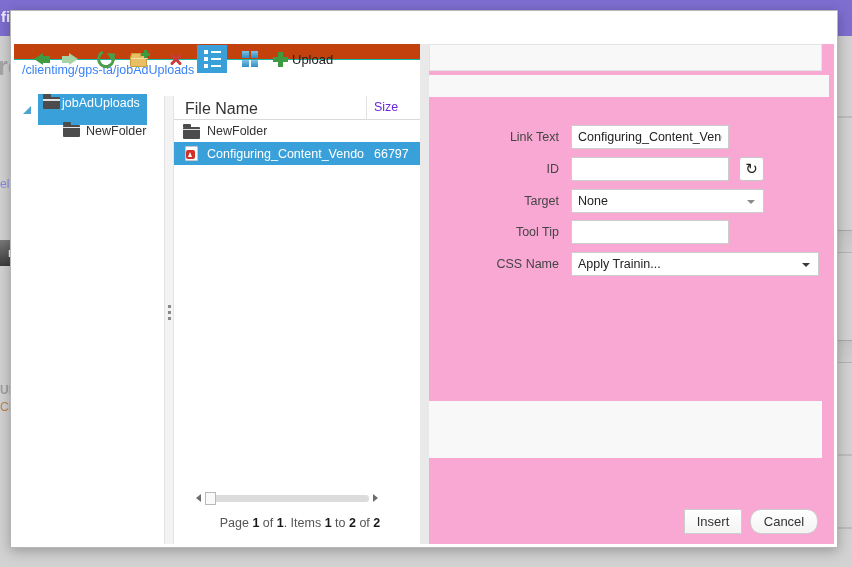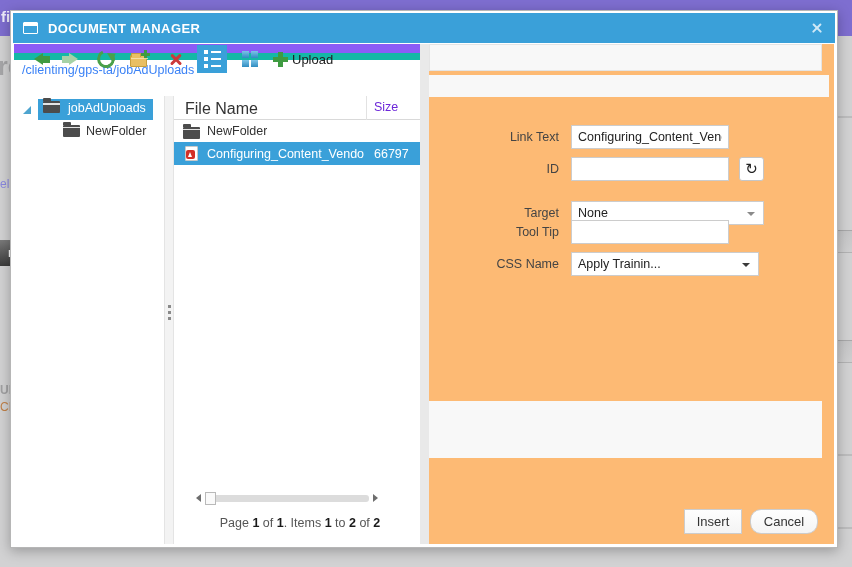--- a/index.html
+++ b/index.html
@@ -29,21 +29,21 @@
               display:flex; align-items:center; padding:0 10px; }
   .win-icon { width:15px; height:12px; border:1px solid #fff; background:linear-gradient(#fff 0 3px, transparent 3px); border-radius:1px; }
   .titlebar .title { margin-left:10px; color:#fff; font-size:13px; font-weight:700; letter-spacing:.4px; }
   .close-btn { margin-left:auto; width:16px; height:16px; position:relative; cursor:pointer; }
   .close-btn i { position:absolute; left:2px; top:7px; width:12px; height:2.4px; background:#cfe8f6; border-radius:1px; }
   .close-btn i:first-child { transform:rotate(45deg); }
   .close-btn i:last-child  { transform:rotate(-45deg); }
 
   
   .left-stack { position:absolute; left:3px; top:33px; width:412px; bottom:3px; }
-  .toolbar { position:relative; height:16px; background:#8b5cf6; border-bottom:7px solid #14b8a6; }
+  .toolbar { position:relative; height:16px; background:#c2410c; border-bottom:1px solid #14b8a6; }
   .tb { position:absolute; top:3px; width:24px; height:24px; display:flex; align-items:center; justify-content:center; }
 
   .arrow-ico { width:0; height:0; border-top:6px solid transparent; border-bottom:6px solid transparent; position:relative; }
   .arrow-back { border-right:9px solid #3f9b41; }
   .arrow-back::after { content:""; position:absolute; left:9px; top:-3.5px; width:7px; height:7px; background:#3f9b41; }
   .arrow-fwd { border-left:9px solid #a6d2a6; }
   .arrow-fwd::after { content:""; position:absolute; right:9px; top:-3.5px; width:7px; height:7px; background:#a6d2a6; }
 
   .refresh-ico { width:18px; height:18px; border:3px solid #4aa04a; border-radius:50%; border-top-color:transparent; position:relative; transform:rotate(20deg); }
   .refresh-ico::after { content:""; position:absolute; right:-4px; top:-3px; width:0; height:0;
@@ -79,22 +79,22 @@
   .upload-plus::before { left:5px; top:0; width:5px; height:15px; }
   .upload-plus::after  { left:0; top:5px; width:15px; height:5px; }
   .upload-lbl { position:absolute; left:278px; top:8px; font-size:13px; color:#222; }
 
   .breadcrumb { height:22px; line-height:21px; padding-left:8px; font-size:12.5px; color:#3b82f6; }
 
   .explorer { position:absolute; left:0; right:0; top:52px; bottom:0; }
   .tree { position:absolute; left:0; top:0; width:150px; bottom:0; padding-top:3px; }
   .tree-row { display:flex; align-items:center; height:21px; }
   .expander { width:0; height:0; border-left:8px solid transparent; border-bottom:8px solid #4da4cf; margin-left:9px; }
-  .tree-sel { display:flex; gap:8px; background:#3aa0d9; color:#fff; font-size:12.5px;
-              padding:2px 7px 5px 5px; margin-left:7px; }
+  .tree-sel { display:flex; align-items:center; gap:2px; background:#3aa0d9; color:#fff; font-size:12.5px;
+              padding:2px 7px 15px 5px; margin-left:7px; }
   .tree-sel .folder-ico { margin-top:0; }
   .tree-child { margin-left:49px; display:flex; align-items:center; gap:6px; color:#333; font-size:12.5px; height:21px; }
   .tree-child .folder-ico { margin-top:0; }
 
   .splitter { position:absolute; left:150px; top:0; width:10px; bottom:0; background:#f3f3f3;
               border-left:1px solid #e4e4e4; border-right:1px solid #e4e4e4; }
   .gripper { position:absolute; left:3px; top:209px; display:flex; flex-direction:column; gap:3px; }
   .gripper span { width:3px; height:3px; background:#8a8a8a; }
 
   .grid-area { position:absolute; left:160px; right:0; top:0; bottom:0; background:#fff; }
@@ -117,21 +117,21 @@
   .sb-left  { border-right:5px solid #6e6e6e; margin-right:4px; }
   .sb-right { border-left:5px solid #6e6e6e; margin-left:4px; }
   .sb-track { flex:1; height:7px; background:#dcdcdc; border-radius:3px; position:relative; }
   .sb-thumb { position:absolute; left:0; top:-3px; width:11px; height:13px; background:#fafafa; border:1px solid #b9b9b9; }
 
   .pager { position:absolute; left:0; right:0; bottom:14px; text-align:center; font-size:12.5px; color:#555; }
   .pager b { color:#1a1a1a; }
 
   
   .divider-v { position:absolute; left:409px; top:33px; width:9px; bottom:3px; background:#e9e9e9; }
-  .panel { position:absolute; left:418px; top:33px; right:3px; bottom:3px; background:#fdba74; }
+  .panel { position:absolute; left:418px; top:33px; right:3px; bottom:3px; background:#f9a8d4; }
   .panel-box1 { position:absolute; left:0; top:0; right:12px; height:27px; background:#f8f8f8; border:1px solid #e4e4e4; }
   .panel-box2 { position:absolute; left:0; top:31px; right:5px; height:22px; background:#f8f8f8; }
   .panel-strip { position:absolute; left:0; top:357px; right:12px; height:57px; background:#f8f8f8; }
 
   .f-row { position:absolute; left:0; right:0; height:24px; }
   .f-label { position:absolute; left:0; width:130px; text-align:right; font-size:12.5px; color:#444; top:5px; }
   .f-input { position:absolute; left:142px; top:0; width:158px; height:24px; border:1px solid #cccccc;
              font-family:"Liberation Sans",sans-serif; font-size:12.5px; color:#222; padding:0 6px; background:#fff; }
   .f-select { position:absolute; left:142px; top:0; height:24px; border:1px solid #cccccc; background:#fff;
               font-size:12.5px; color:#222; display:flex; align-items:center; padding:0 6px; }
@@ -163,28 +163,20 @@
   <div class="bg-right">
     <div class="ln" style="top:80px"></div>
     <div class="band" style="top:194px"></div>
     <div class="band" style="top:304px"></div>
     <div class="ln" style="top:418px"></div>
     <div class="ln" style="top:491px"></div>
   </div>
 
   <div class="dialog">
 
-    <div class="titlebar">
-      <span class="win-icon"></span>
-      <span class="title">DOCUMENT MANAGER</span>
-      <span class="close-btn">
-          <i></i>
-          <i></i>
-        </span>
-    </div>
 
     <div class="left-stack">
 
       <div class="toolbar">
         <span class="tb" style="left:12px">
             <span class="arrow-ico arrow-back"></span>
           </span>
         <span class="tb" style="left:47px">
             <span class="arrow-ico arrow-fwd"></span>
           </span>
@@ -304,36 +296,36 @@
       </div>
 
       <div class="f-row" style="top:113px">
         <span class="f-label">ID</span>
         <input class="f-input" type="text" value="" style="">
         <span class="refresh-btn">
             <span>↻</span>
           </span>
       </div>
 
-      <div class="f-row" style="top:157px">
+      <div class="f-row" style="top:145px">
         <span class="f-label">Target</span>
         <span class="f-select" style="width:193px">
           <span>None</span>
           <span class="caret gray"></span>
         </span>
       </div>
 
       <div class="f-row" style="top:176px">
         <span class="f-label">Tool Tip</span>
         <input class="f-input" type="text" value="" style="">
       </div>
 
       <div class="f-row" style="top:208px">
         <span class="f-label">CSS Name</span>
-        <span class="f-select" style="width:188px">
+        <span class="f-select" style="width:248px">
           <span>Apply Trainin...</span>
           <span class="caret dark"></span>
         </span>
       </div>
 
       <div class="panel-strip"></div>
 
       <button class="btn btn-insert">Insert</button>
       <button class="btn btn-cancel">Cancel</button>
     </div>

